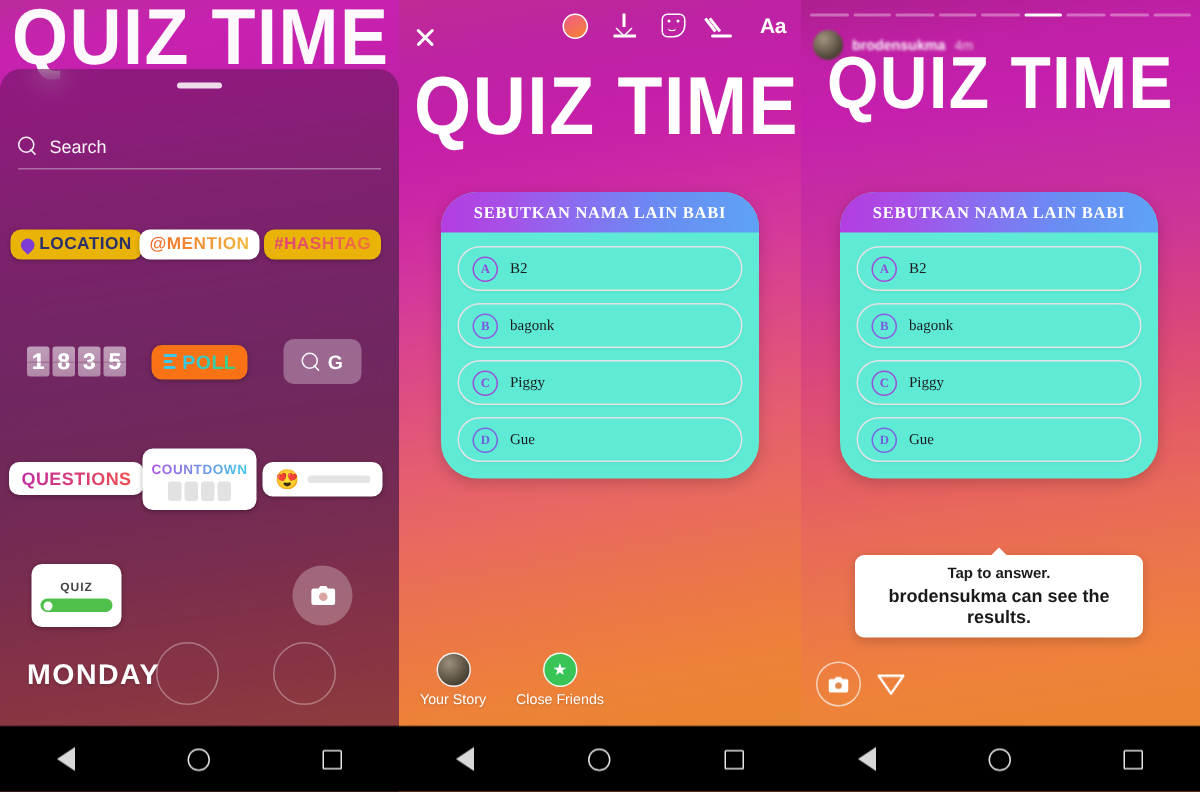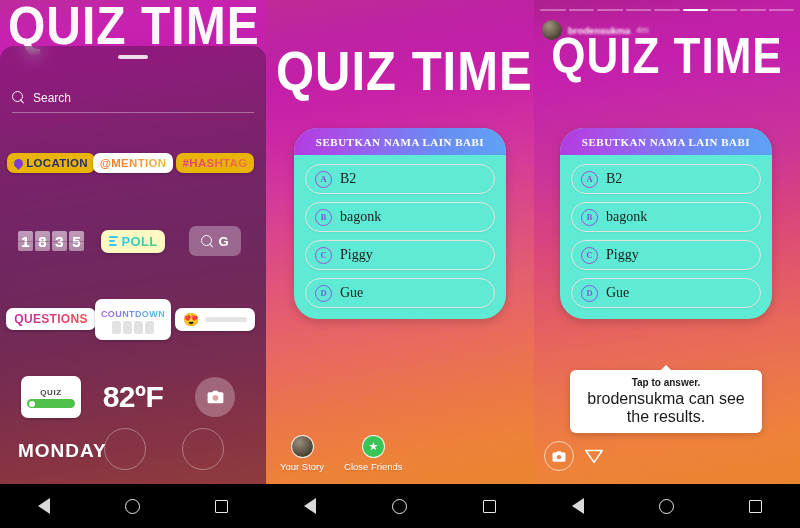--- a/index.html
+++ b/index.html
@@ -108,21 +108,21 @@
     text-shadow: 0 0 0 #fff;
     color: #ffffff;
     background: linear-gradient(180deg,rgba(255,255,255,.55),rgba(255,255,255,.45));
     position: relative;
   }
   .flipclock b::after {
     content:""; position:absolute; left:0; right:0; top:50%; height:1px; background:rgba(120,60,100,.35);
   }
 
   .poll {
-    background:#fef9c3; border-radius:7px; padding:4px 8px; display:flex; align-items:center; gap:4px;
+    background:#f97316; border-radius:7px; padding:4px 8px; display:flex; align-items:center; gap:4px;
     box-shadow:0 1px 3px rgba(0,0,0,.28);
   }
   .poll .bars { display:flex; flex-direction:column; gap:2px; }
   .poll .bars i { display:block; height:2px; background:#3ec8e8; border-radius:2px; }
   .poll .bars i:nth-child(1){ width:9px; }
   .poll .bars i:nth-child(2){ width:6px; }
   .poll .bars i:nth-child(3){ width:8px; }
   .poll .lbl {
     font-weight:700; font-size:13px; letter-spacing:.3px;
     background: linear-gradient(90deg,#35c8e8,#39d07e);
@@ -289,21 +289,21 @@
   }
   .qs-bullet {
     width:17px; height:17px; border-radius:50%;
     border:1.5px solid #a24bd8;
     display:flex; align-items:center; justify-content:center;
     font-size:8.5px; font-weight:700; color:#8b4fd8; flex:0 0 auto;
   }
   .qs-bullet.b { border-color:#8d5ae0; color:#7a5ce0; }
   .qs-bullet.c { border-color:#9b4fd8; color:#8b4fd8; }
   .qs-bullet.d { border-color:#7d63e2; color:#7060dd; }
-  .qs-text { font-size:14px; color:#1c1c1c; }
+  .qs-text { font-size:10px; color:#1c1c1c; }
 
   
   .p2-foot {
     position:absolute; left:0; right:0; bottom:44px; height:62px;
     display:flex; align-items:center; padding:0 14px;
   }
   .share-opt { text-align:center; margin-right:20px; }
   .share-opt .lbl { color:#fff; font-size:9.5px; margin-top:3px; text-shadow:0 1px 2px rgba(0,0,0,.2);text-align:right; }
   .av {
     width:23px; height:23px; border-radius:50%; margin:0 auto;
@@ -345,21 +345,21 @@
     position:absolute; top:28px; left:6px; width:254px;
     color:#fff; font-weight:700; font-size:44px; letter-spacing:1px;
     white-space:nowrap; transform:scaleY(1.12); transform-origin:top left; text-align:center;
   }
 
   .tooltip {
     position:absolute; background:#fff; border-radius:6px; padding:7px 10px;
     box-shadow:0 2px 7px rgba(0,0,0,.18); text-align:center;
   }
   .tooltip .t1 { font-size:10px; font-weight:700; color:#1a1a1a; }
-  .tooltip .t2 { font-size:16px; font-weight:400; color:#1a1a1a; margin-top:2px; }
+  .tooltip .t2 { font-size:12px; font-weight:700; color:#1a1a1a; margin-top:2px; }
   .tt-arrow {
     position:absolute; top:-5px; left:50%; margin-left:-5px;
     width:0; height:0; border-left:5px solid transparent; border-right:5px solid transparent;
     border-bottom:5px solid #fff;
   }
 
   .p3-foot {
     position:absolute; left:0; right:0; bottom:44px; height:56px;
     display:flex; align-items:center; padding:0 10px; gap:9px;
   }
@@ -473,23 +473,20 @@
             <span class="quizcard">
               <span class="q-lbl">QUIZ</span>
               <span class="q-row on">
                   <i></i>
                 </span>
               <span class="q-row"></span>
               <span class="q-row"></span>
             </span>
           </div>
           <div class="cell">
-            <span class="temp">82ºF</span>
-          </div>
-          <div class="cell">
             <span class="camcircle">
               <svg class="glyph" width="19" height="16" viewBox="0 0 24 20">
                 <path d="M4 4h4l1.5-2h5L16 4h4a2 2 0 0 1 2 2v10a2 2 0 0 1-2 2H4a2 2 0 0 1-2-2V6a2 2 0 0 1 2-2z" fill="#fff"></path>
                 <circle cx="12" cy="11" r="3.6" fill="#d9a5a0"></circle>
               </svg>
             </span>
           </div>
         </div>
 
       </div>
@@ -502,20 +499,40 @@
     <div class="navbar">
       <span class="nav-back"></span>
       <span class="nav-home"></span>
       <span class="nav-recent"></span>
     </div>
   </div>
 
   <div class="panel p2">
     <div class="story-bg"></div>
 
+    <div class="toolbar">
+      <span class="tb-left"><span class="x-ico"></span></span>
+      <span class="tb-right">
+        <span class="color-dot"></span>
+        <span class="dl-ico">
+            <i class="sh"></i>
+            <i class="hd"></i>
+            <i class="ln"></i>
+          </span>
+        <span class="st-ico">
+            <i class="st-smile"></i>
+          </span>
+        <span class="pen-ico">
+            <i class="nib"></i>
+            <i class="nib2"></i>
+            <i class="base"></i>
+          </span>
+        <span class="aa">Aa</span>
+      </span>
+    </div>
 
     <div class="quiz-title">QUIZ TIME</div>
 
     <div class="quiz-sticker" style="left:28px; top:128px; width:212px;">
       <div class="qs-head">SEBUTKAN NAMA LAIN BABI</div>
       <div class="qs-body">
         <div class="qs-opt">
           <span class="qs-bullet">A</span>
           <span class="qs-text">B2</span>
         </div>

